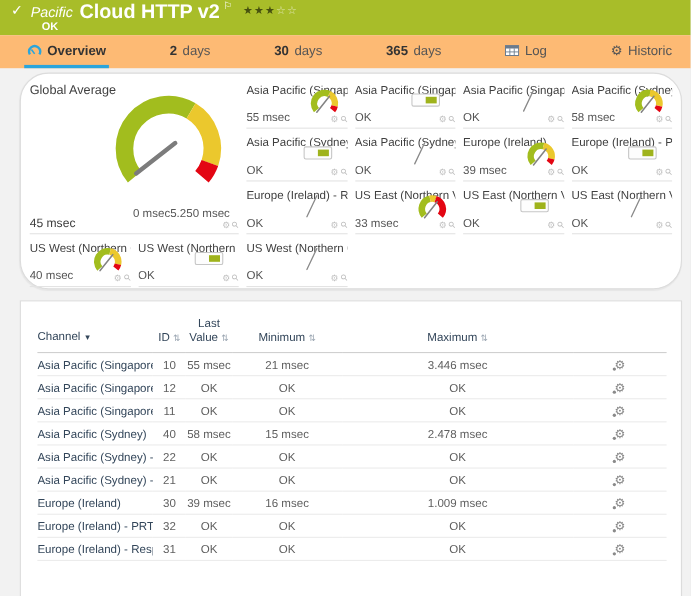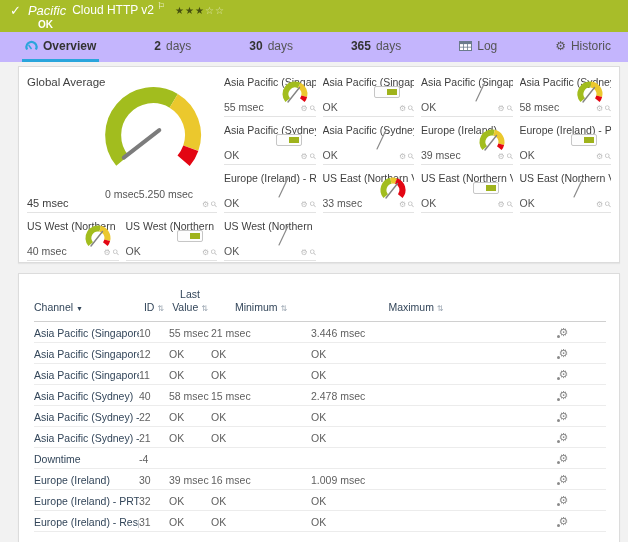--- a/index.html
+++ b/index.html
@@ -7,67 +7,67 @@
   .page {
     position:relative; width:628px; height:542px; overflow:hidden;
     background:#f2f2f2; font-family:"Liberation Sans", sans-serif;
     -webkit-font-smoothing:antialiased;
   }
   
   .topbar { height:32px; background:#a8bd29; color:#fff; padding:3px 0 0 10px; }
   .topbar-line1 { display:flex; align-items:center; font-size:13px; line-height:15px; }
   .check-glyph { font-weight:bold; font-size:13px; margin-right:7px; font-family:"DejaVu Sans",sans-serif; }
   .sensor-type { font-style:italic; margin-right:6px; }
-  .sensor-title { font-weight:normal; font-size:12px; }
+  .sensor-title { font-weight:bold; font-size:18px; }
   .flag-glyph { font-size:9px; position:relative; top:-4px; margin-left:3px; font-family:"DejaVu Sans",sans-serif; }
   .stars { margin-left:10px; font-size:10px; letter-spacing:1px; font-family:"DejaVu Sans",sans-serif; }
   .stars .filled { color:#46500f; }
   .stars .empty  { color:#dde4ab; }
   .topbar-status { font-size:10px; font-weight:bold; margin:1px 0 0 28px; }
   
   .tabbar { height:30px; display:flex; align-items:stretch; justify-content:space-between;
-            padding:0 14px 0 22px; background:#c4b5fd; font-size:12px; color:#555; }
+            padding:0 14px 0 22px; background:#fdba74; font-size:12px; color:#555; }
   .tab { display:flex; align-items:center; gap:5px; padding:0 3px; border-bottom:3px solid transparent; cursor:default; white-space:nowrap; }
   .tab.active { border-bottom-color:#2aa5dc; color:#333; font-weight:bold; }
   .tab b { color:#333; }
   .tab .gear-glyph { font-size:12px; color:#555; font-family:"DejaVu Sans",sans-serif; }
   .tab-icon { display:inline-flex; }
   
   .content { padding:4px 8px 0 18px; }
   .card { background:#fff; border:1px solid #dcdcdc; box-shadow:0 1px 1px rgba(0,0,0,0.05); }
-  .gauges-card { height:197px; margin-bottom:10px; padding:2px 8px 0; }
+  .gauges-card { height:197px; margin-bottom:10px; padding:2px 8px 0;border-radius:26px; }
   .gauges-grid { display:grid; grid-template-columns:repeat(6,1fr); grid-auto-rows:48px; column-gap:7px; }
   .tile { position:relative; border-bottom:1px solid #e3e3e3; overflow:hidden; }
   .tile-title { padding-top:7px; font-size:10.5px; color:#3f3f3f; white-space:nowrap; overflow:hidden; }
   .tile-graphic { position:absolute; right:4px; top:10px; }
   .tile-graphic.g-bar { right:14px; top:15px; }
   .tile-graphic.g-needle { right:22px; top:8px; }
   .tile-footer { position:absolute; left:0; right:0; bottom:3px; display:flex; justify-content:space-between; align-items:flex-end; }
   .tile-value { font-size:10.5px; color:#555; }
   .tile-icons { color:#bdbdbd; font-size:8px; font-family:"DejaVu Sans",sans-serif; }
   .tile-icons .mini-pin { display:inline-block; transform:rotate(-45deg); margin-left:2px; }
   .tile.big { grid-column:1 / 3; grid-row:1 / 4; }
   .tile.big .tile-title { font-size:11.5px; }
   .big-gauge { position:absolute; top:10px; left:46px; }
-  .big-labels { position:absolute; bottom:12px; left:78px; right:8px; display:flex; justify-content:flex-start; font-size:10.5px; color:#555; }
+  .big-labels { position:absolute; bottom:12px; left:78px; right:8px; display:flex; justify-content:flex-end; font-size:10.5px; color:#555; }
   .tile.big .tile-value { font-size:11px; font-weight:normal; color:#3c3c3c; }
   .bar { display:inline-block; position:relative; width:26px; height:12px; background:#fdfdfd; border:1px solid #c6c6c6; border-radius:2px; }
   .bar-fill { position:absolute; right:2px; top:2px; bottom:2px; width:10px; background:#9fb31c; }
   
   .table-card { height:290px; padding:0 15px; }
   table { width:100%; border-collapse:collapse; font-size:10.5px; table-layout:fixed; }
   thead th { padding:14px 0 6px; color:#33465a; font-weight:normal; border-bottom:1px solid #d0d0d0; vertical-align:bottom; line-height:13px; }
   th.h-channel { text-align:left; }
   th.h-id, th.h-min, th.h-max { }
   th.h-last { text-align:center; }
   .sort-glyph { font-size:8px; color:#9aa5b1; font-family:"DejaVu Sans",sans-serif; }
   .sort-active { font-size:7px; color:#33465a; }
   tbody td { padding:4px 0 3px; border-bottom:1px solid #ececec; color:#5f5f5f; white-space:nowrap; overflow:hidden; }
   td.c-channel { color:#33465a; }
-  td.c-id, td.c-last, td.c-min, td.c-max { text-align:left; }
+  td.c-id, td.c-last, td.c-min, td.c-max { text-align:center; }
   td.c-tools { text-align:center; }
   .wrench { position:relative; display:inline-block; font-size:11px; color:#8a8a8a; font-family:"DejaVu Sans",sans-serif; cursor:pointer; }
   .wrench .dot { position:absolute; left:-2px; bottom:1px; width:3px; height:3px; border-radius:50%; background:#8a8a8a; }
 </style>
 </head>
 <body>
 
 <div class="page">
 
   <div class="topbar">
@@ -383,28 +383,20 @@
 
   <tr>
     <td class="c-channel">Asia Pacific (Sydney) - Re...</td>
     <td class="c-id">21</td>
     <td class="c-last">OK</td>
     <td class="c-min">OK</td>
     <td class="c-max">OK</td>
     <td class="c-tools"><span class="wrench"><span>⚙</span><i class="dot"></i></span></td>
   </tr>
 
-  <tr>
-    <td class="c-channel">Downtime</td>
-    <td class="c-id">-4</td>
-    <td class="c-last"></td>
-    <td class="c-min"></td>
-    <td class="c-max"></td>
-    <td class="c-tools"><span class="wrench"><span>⚙</span><i class="dot"></i></span></td>
-  </tr>
 
   <tr>
     <td class="c-channel">Europe (Ireland)</td>
     <td class="c-id">30</td>
     <td class="c-last">39 msec</td>
     <td class="c-min">16 msec</td>
     <td class="c-max">1.009 msec</td>
     <td class="c-tools"><span class="wrench"><span>⚙</span><i class="dot"></i></span></td>
   </tr>
 

